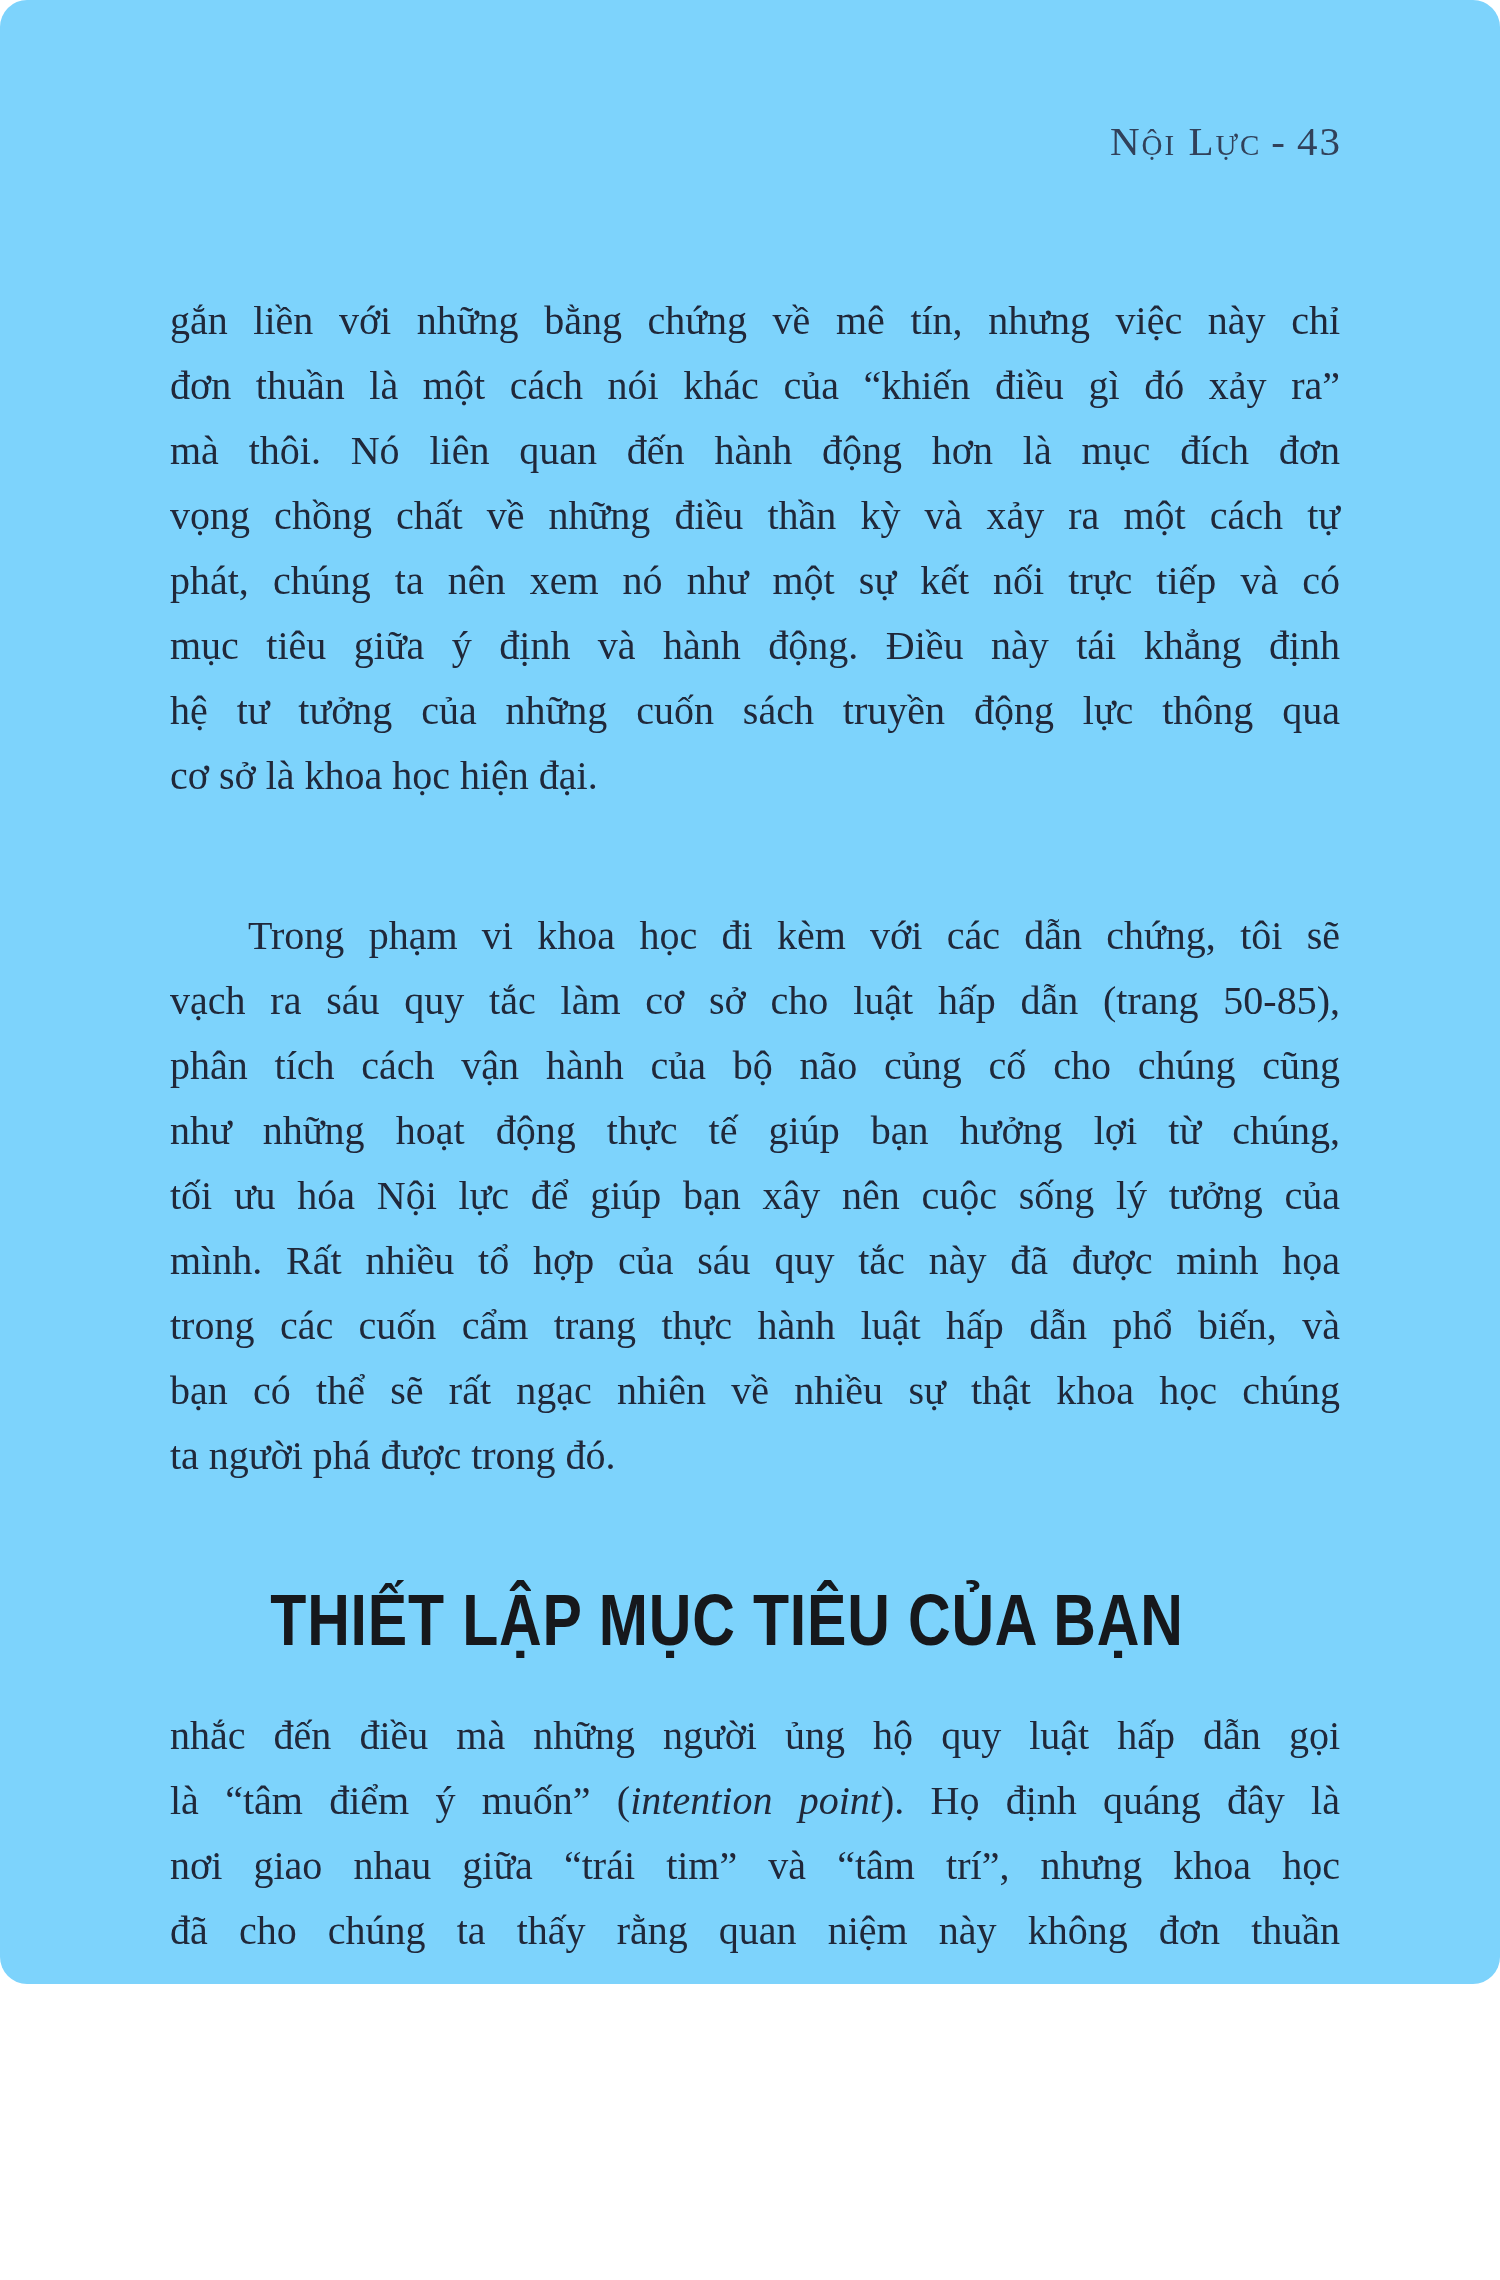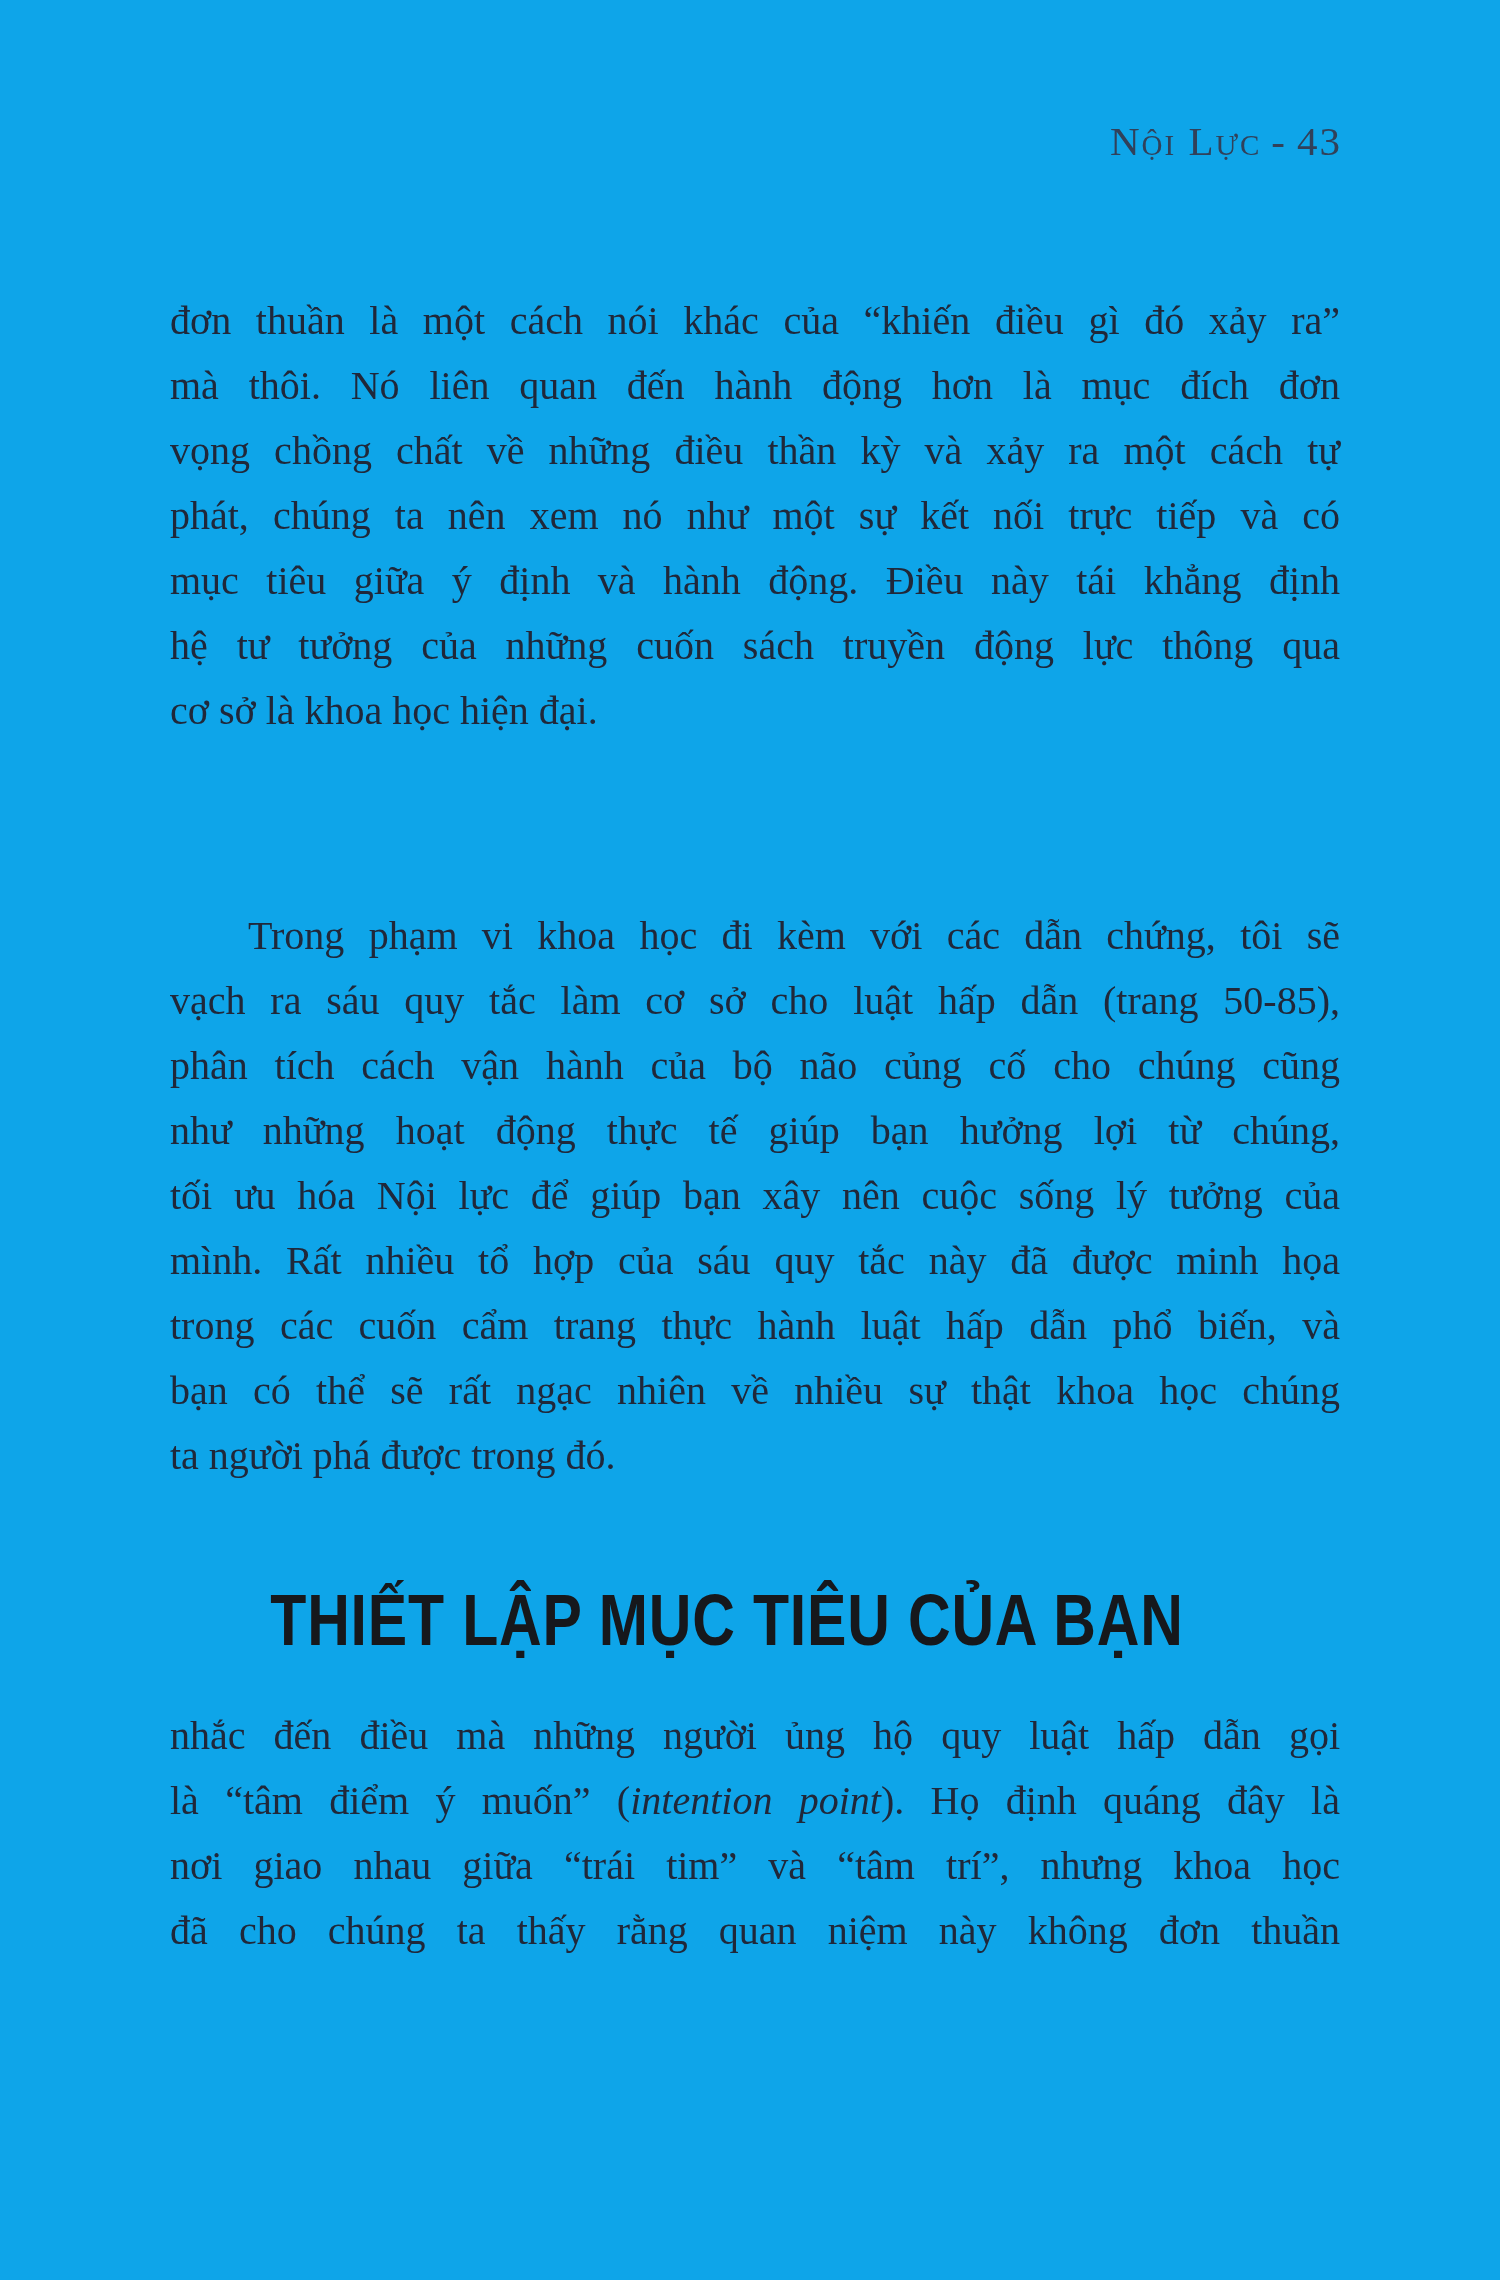--- a/index.html
+++ b/index.html
@@ -3,24 +3,25 @@
 <meta charset="utf-8">
 <style>
   html, body {
     margin: 0;
     padding: 0;
     background: #ffffff;
   }
   .page {
     position: relative;
     width: 1500px;
-    height: 2280px;
-    background: #0ea5e9;
+    height: 1984px;
+    background: #7dd3fc;
     overflow: hidden;
     font-family: "Liberation Serif", serif;
+    border-radius: 27px;
   }
   .running-header {
     position: absolute;
     top: 116px;
     right: 158px;
     font-variant: small-caps;
     font-size: 41px;
     line-height: 50px;
     letter-spacing: 2px;
     color: #31415a;
@@ -72,20 +73,21 @@
 </head>
 <body>
 
 <div class="page">
 
   <div class="running-header">
     <span>Nội Lực</span><span class="sep">-</span><span>43</span>
   </div>
 
   <div id="p1" class="body-block">
+    <div class="line">gắn liền với những bằng chứng về mê tín, nhưng việc này chỉ</div>
     <div class="line">đơn thuần là một cách nói khác của “khiến điều gì đó xảy ra”</div>
     <div class="line">mà thôi. Nó liên quan đến hành động hơn là mục đích đơn</div>
     <div class="line">vọng chồng chất về những điều thần kỳ và xảy ra một cách tự</div>
     <div class="line">phát, chúng ta nên xem nó như một sự kết nối trực tiếp và có</div>
     <div class="line">mục tiêu giữa ý định và hành động. Điều này tái khẳng định</div>
     <div class="line">hệ tư tưởng của những cuốn sách truyền động lực thông qua</div>
     <div class="line end">cơ sở là khoa học hiện đại.</div>
   </div>
 
   <div id="p2" class="body-block">

